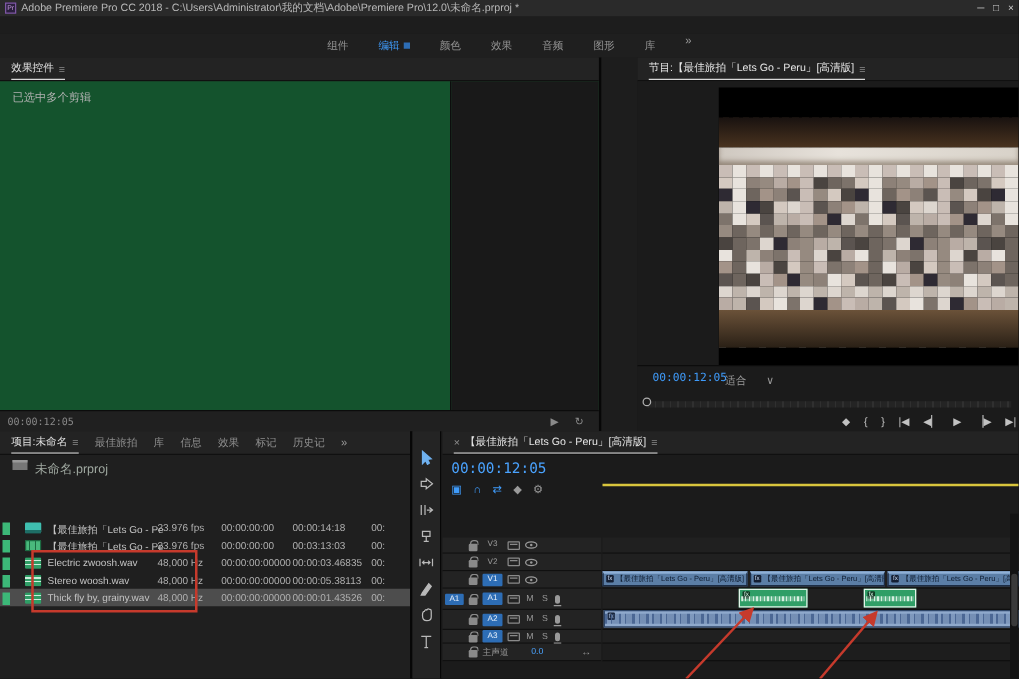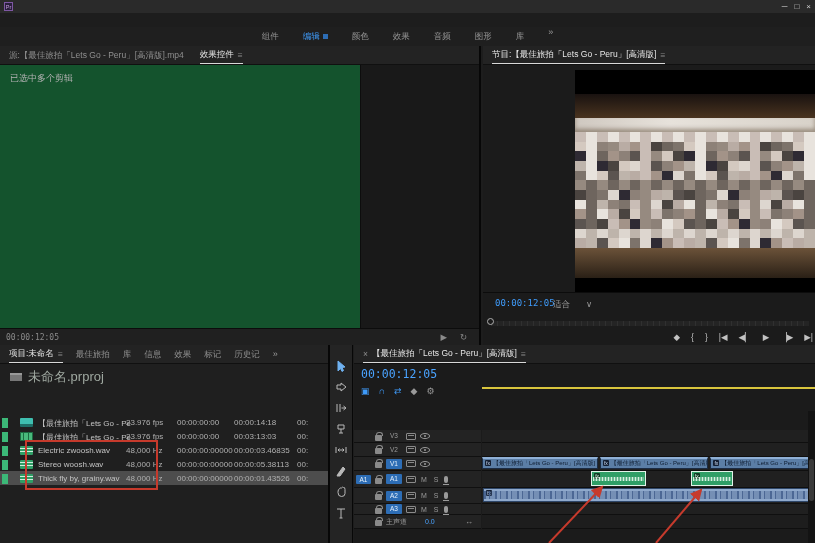--- a/index.html
+++ b/index.html
@@ -33,21 +33,21 @@
        border-right:2px solid #070707}
   .ecp-body{position:absolute;top:19px;left:0;right:0;bottom:17px;background:#14532d}
   .ecp-msg{position:absolute;left:10px;top:7px;font-size:9px;color:#b2b2b2}
   .ecp-split{position:absolute;left:360px;top:0;bottom:0;width:1px;background:#0d0d0d}
   .ecp-right{position:absolute;left:361px;right:0;top:0;bottom:0;background:#191919}
   .ecp-footer{position:absolute;left:0;right:0;bottom:0;height:17px;background:#202020;
               border-top:1px solid #0c0c0c}
   .ecp-tc{position:absolute;left:6px;top:4px;font-family:"DejaVu Sans Mono",monospace;
           font-size:8px;color:#8a8a8a}
   .ecp-ic{position:absolute;top:3px;font-size:8.5px;color:#8a8a8a}
-  .program{position:absolute;top:46px;left:483px;right:0;height:299px;background:#1b1b1b}
+  .program{position:absolute;top:46px;left:510px;right:0;height:299px;background:#1b1b1b}
   .prog-body{position:absolute;top:19px;left:0;right:0;bottom:53px;background:#1b1b1b}
   .video-frame{position:absolute;top:5px;right:0;width:240px;height:222px;background:#000;overflow:hidden}
   .video-img{position:absolute;top:24px;left:0;right:0;height:184px;display:flex;flex-direction:column}
   .band-trees{height:24px;background:linear-gradient(#191210,#49331f),
       repeating-linear-gradient(90deg,rgba(0,0,0,.45) 0 3px,rgba(120,90,60,.35) 3px 8px)}
   .band-snow{height:14px;background:linear-gradient(90deg,#cfc8c0,#e7e2db 40%,#d8d2c9);
       box-shadow:inset 0 -3px 4px rgba(90,70,50,.5)}
   .mosaic{flex:1;display:grid;grid-template-columns:repeat(22,1fr);overflow:hidden}
   .mblock{width:100%;height:100%}
   .band-ground{height:30px;background:linear-gradient(#6b5239,#2a2016),
@@ -58,22 +58,22 @@
            font-size:9px;color:#3f9bfa}
   .prog-fit{position:absolute;left:70px;top:6px;font-size:8.5px;color:#9a9a9a;display:flex;gap:16px}
   .scrubber{position:absolute;left:8px;right:6px;top:28px;height:5px;
             background:repeating-linear-gradient(90deg,#303030 0 1px,#242424 1px 6px)}
   .knob{position:absolute;left:4px;top:25px;width:7px;height:7px;border-radius:50%;
         border:1px solid #b0b0b0;background:#1b1b1b}
   .transport{position:absolute;right:2px;bottom:3px;display:flex;gap:11px;font-size:8.5px;color:#c2c2c2}
   
   .project{position:absolute;left:0;top:345px;width:330px;bottom:0;background:#1f1f1f;
            border-right:2px solid #070707}
-  .proj-file{position:absolute;top:23px;left:10px;display:flex;align-items:center;gap:6px;
-             font-size:13px;color:#9fa8a0}
+  .proj-file{position:absolute;top:23px;left:10px;display:flex;align-items:flex-start;gap:6px;
+             font-size:10px;color:#9fa8a0}
   .bin-ic{width:12px;height:8px;background:#777;border-top:2px solid #999}
   .proj-search{position:absolute;top:40px;left:5px;right:4px;height:13px}
   .srch{position:absolute;left:0;top:0;width:175px;height:12px;background:#262626;
         border:1px solid #3c3c3c;border-radius:6px;color:#bbb;font-size:8px;padding:0 4px 0 16px;outline:none}
   .srch-ic{position:absolute;left:5px;top:2px;width:6px;height:6px;border:1px solid #8a8a8a;border-radius:50%}
   .srch-ic::after{content:"";position:absolute;left:5px;top:5px;width:4px;height:1px;
                   background:#8a8a8a;transform:rotate(45deg)}
   .fold-ic{position:absolute;left:190px;top:2px;width:12px;height:8px;background:#8a8a8a;border-radius:1px}
   .fold-ic::before{content:"";position:absolute;top:-2px;left:0;width:5px;height:2px;background:#8a8a8a}
   .proj-status{position:absolute;right:2px;top:2px;font-size:8px;color:#9a9a9a}
@@ -144,20 +144,21 @@
   .tl-scroll .thumb{position:absolute;left:1px;right:1px;top:48px;height:42px;background:#3a3a3a;border-radius:3px}
   .annot{position:absolute;left:0;top:0;pointer-events:none}
 </style>
 </head>
 <body>
 
 <div class="app">
 
   <div class="titlebar">
     <span class="pr-icon">Pr</span>
+    <span>Adobe Premiere Pro CC 2018 - C:\Users\Administrator\我的文档\Adobe\Premiere Pro\12.0\未命名.prproj *</span>
     <span class="win-controls">
         <span>─</span>
         <span>□</span>
         <span>×</span>
       </span>
   </div>
 
 
   <div class="wsbar">
     <span id="ws-tabs" style="display:flex;gap:24px">
@@ -182,23 +183,20 @@
         </span>
         <span class="ws-tab">
           <span>库</span>
         </span>
       </span>
     <span class="ovf">»</span>
   </div>
 
   <div class="ecp">
     <div class="ptabs" id="ecp-tabs">
-        <span class="ptab">
-          <span>源:【最佳旅拍「Lets Go - Peru」[高清版].mp4</span>
-        </span>
         <span class="ptab active">
           <span>效果控件</span>
           <span class="mglyph">≡</span>
         </span>
       </div>
     <div class="ecp-body">
       <span class="ecp-msg">已选中多个剪辑</span>
       <div class="ecp-split"></div>
       <div class="ecp-right"></div>
     </div>

